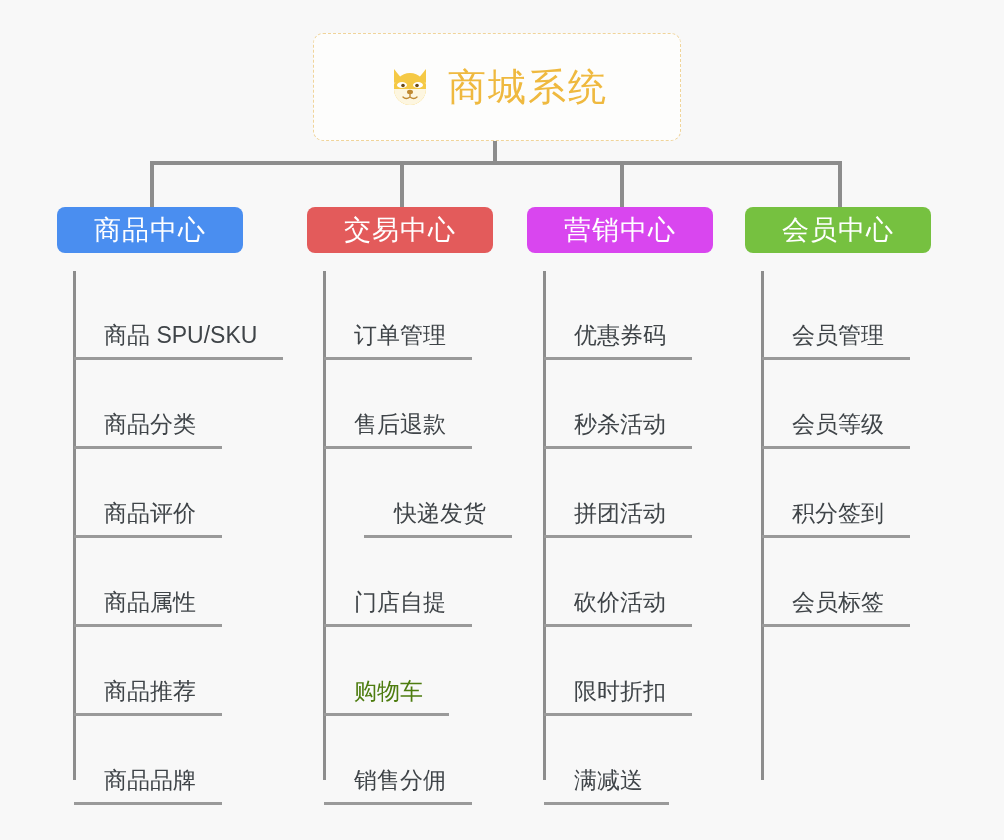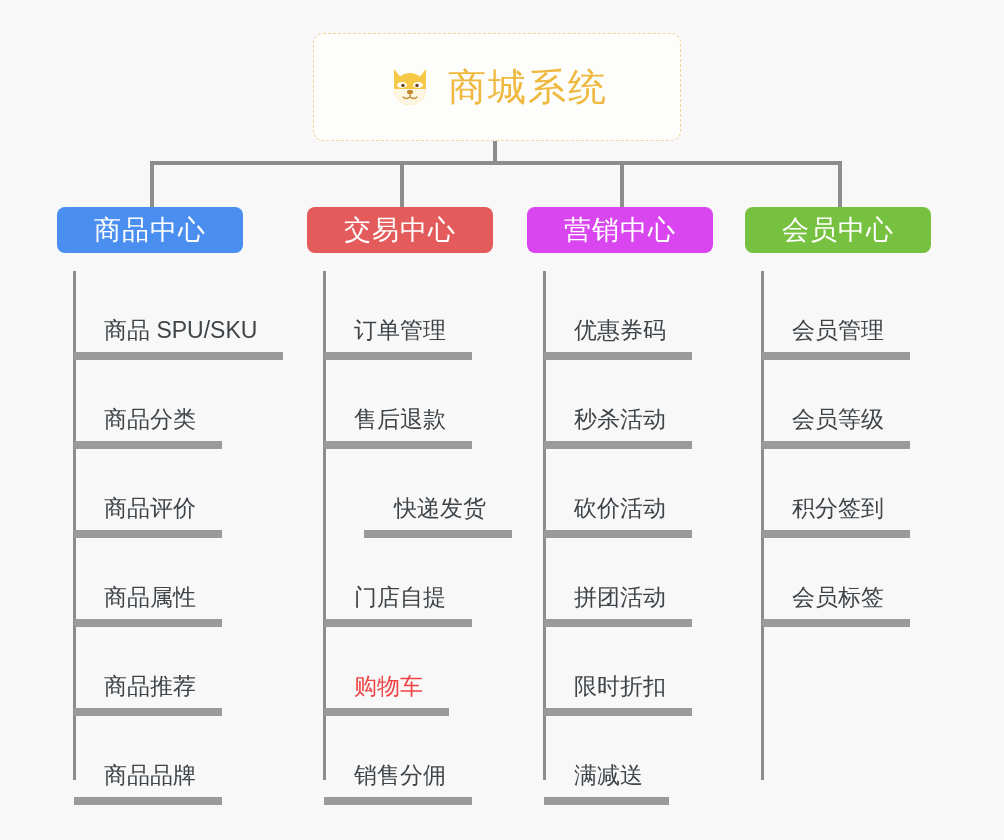--- a/index.html
+++ b/index.html
@@ -94,21 +94,21 @@
     display: flex;
     flex-direction: column;
     justify-content: flex-end;
     align-items: flex-start;
   }
   .leaf-label {
     font-size: 23px;
     color: #3f4448;
     white-space: nowrap;
     padding: 0 26px 9px 30px;
-    border-bottom: 8px solid #d946ef;
+    border-bottom: 3px solid #d946ef;
     line-height: 1.1;
     box-sizing: border-box;
   }
 </style>
 </head>
 <body style="background: rgb(248, 248, 248);">
 
 <div id="chart">
 
   <div class="root-card" style="background: rgb(253, 253, 252); border-color: rgb(240, 212, 154);">
@@ -178,45 +178,45 @@
       <div class="leaf">
           <span class="leaf-label" style="color: rgb(63, 68, 72); border-bottom-color: rgb(154, 154, 154);">售后退款</span>
         </div>
       <div class="leaf">
           <span class="leaf-label" style="color: rgb(63, 68, 72); border-bottom-color: rgb(154, 154, 154); margin-left: 40px;">快递发货</span>
         </div>
       <div class="leaf">
           <span class="leaf-label" style="color: rgb(63, 68, 72); border-bottom-color: rgb(154, 154, 154);">门店自提</span>
         </div>
       <div class="leaf">
-          <span class="leaf-label" style="color: #ef4444; border-bottom-color: rgb(154, 154, 154);">购物车</span>
+          <span class="leaf-label" style="color: #4d7c0f; border-bottom-color: rgb(154, 154, 154);">购物车</span>
         </div>
       <div class="leaf">
           <span class="leaf-label" style="color: rgb(63, 68, 72); border-bottom-color: rgb(154, 154, 154);">销售分佣</span>
         </div>
     </div>
   </div>
 
   <div class="col" style="left:527px; width:230px;">
     <div class="cat-box" style="left: 0px; background: #d946ef;">
       <span>营销中心</span>
     </div>
     <div class="spine" style="left: 16px; height: 509px; background: rgb(141, 141, 141);"></div>
     <div class="leaves">
       <div class="leaf">
           <span class="leaf-label" style="color: rgb(63, 68, 72); border-bottom-color: rgb(154, 154, 154);">优惠券码</span>
         </div>
       <div class="leaf">
           <span class="leaf-label" style="color: rgb(63, 68, 72); border-bottom-color: rgb(154, 154, 154);">秒杀活动</span>
         </div>
       <div class="leaf">
+          <span class="leaf-label" style="color: rgb(63, 68, 72); border-bottom-color: rgb(154, 154, 154);">拼团活动</span>
+        </div>
+      <div class="leaf">
           <span class="leaf-label" style="color: rgb(63, 68, 72); border-bottom-color: rgb(154, 154, 154);">砍价活动</span>
-        </div>
-      <div class="leaf">
-          <span class="leaf-label" style="color: rgb(63, 68, 72); border-bottom-color: rgb(154, 154, 154);">拼团活动</span>
         </div>
       <div class="leaf">
           <span class="leaf-label" style="color: rgb(63, 68, 72); border-bottom-color: rgb(154, 154, 154);">限时折扣</span>
         </div>
       <div class="leaf">
           <span class="leaf-label" style="color: rgb(63, 68, 72); border-bottom-color: rgb(154, 154, 154);">满减送</span>
         </div>
     </div>
   </div>
 

